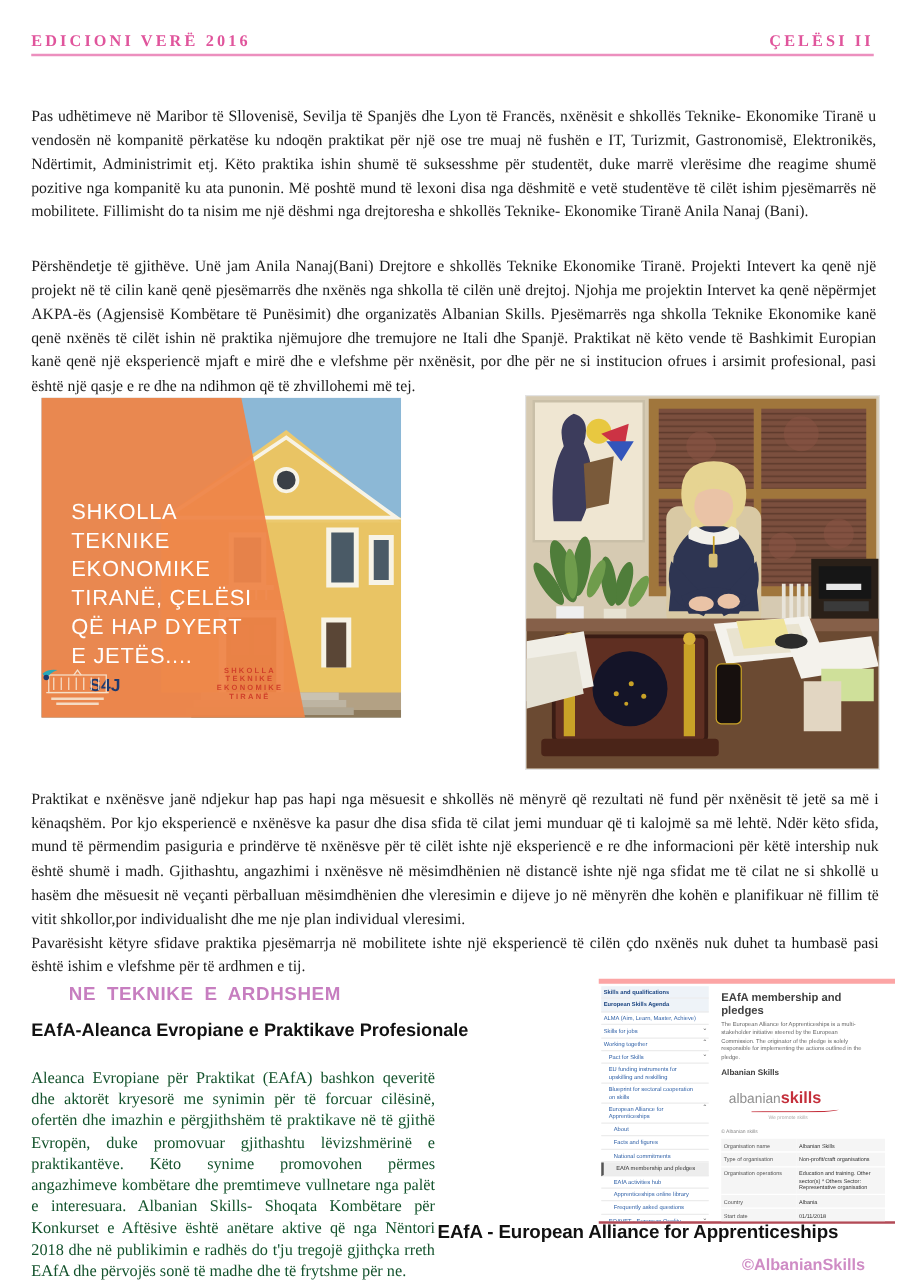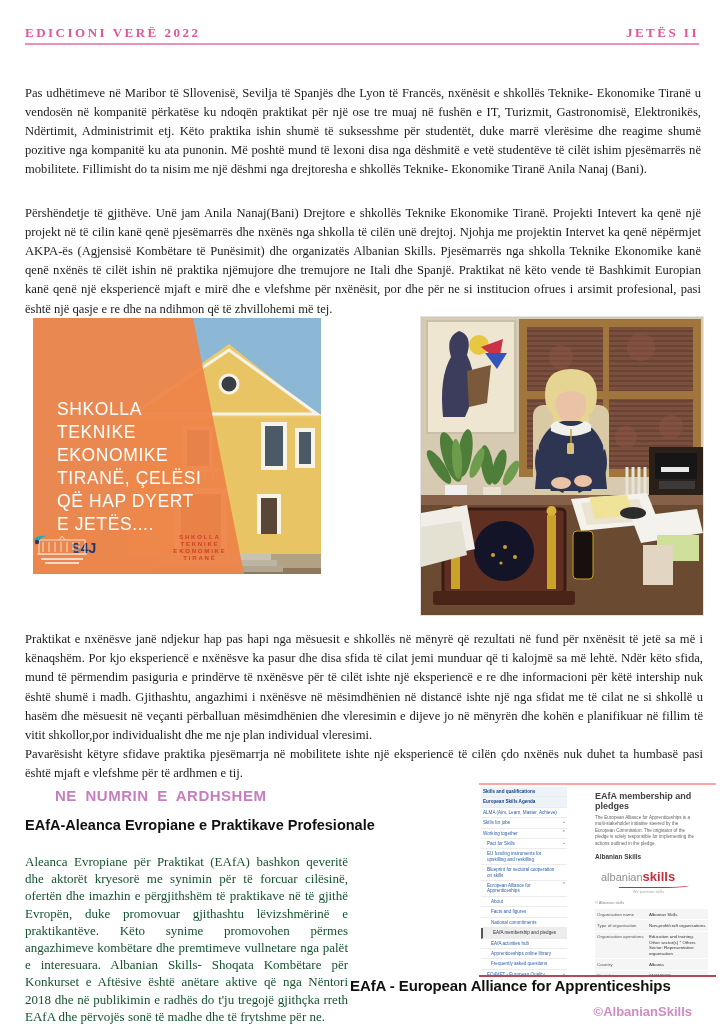--- a/index.html
+++ b/index.html
@@ -44,22 +44,22 @@
        font-weight:bold;font-size:14.5px;color:#111;}
   .eafa-body{position:absolute;left:25px;top:840px;width:323px;font-size:13px;
        line-height:17.2px;text-align:justify;color:#14532d;}
   .caption{position:absolute;left:350px;top:977px;font-family:"Liberation Sans",sans-serif;
        font-weight:bold;font-size:15px;letter-spacing:-0.1px;color:#111;}
   .credit{position:absolute;right:32px;top:1004px;font-family:"Liberation Sans",sans-serif;
        font-weight:bold;font-size:13px;color:#cf8cc5;}
 
   
   .shot{position:absolute;left:479px;top:783px;width:237px;height:190px;background:#ffffff;
-       border-top:2px solid #fca5a5;border-bottom:2px solid #b24a56;overflow:hidden;
-       font-family:"Liberation Sans",sans-serif;display:flex;gap:18px;}
+       border-top:4px solid #fca5a5;border-bottom:2px solid #b24a56;overflow:hidden;
+       font-family:"Liberation Sans",sans-serif;display:flex;}
   .shot-sidebar{width:90px;flex:none;padding:2px 2px 0 2px;box-sizing:border-box;}
   .sb-item{position:relative;font-size:4.6px;line-height:5.4px;color:#2d5fa6;
        padding:2px 8px 2px 2px;border-bottom:0.5px solid #ececec;}
   .sb-item.hdr{background:#eef3f8;color:#1a4480;font-weight:bold;}
   .sb-item.l1{padding-left:6px;}
   .sb-item.l2{padding-left:10px;}
   .sb-item.active{background:#ededed;border-left:2px solid #555;color:#333;}
   .chev{position:absolute;right:1px;top:1px;font-size:5px;color:#555;}
   .shot-main{flex:1;padding:6px 8px 0 8px;box-sizing:border-box;}
   .shot-h1{font-size:9px;font-weight:bold;color:#404040;margin:0 0 4px 0;}
@@ -76,22 +76,22 @@
   .shot-table td{font-size:4.4px;line-height:5.4px;padding:2.5px 2px;background:#f5f5f5;
        border-bottom:1.5px solid #ffffff;vertical-align:top;}
   .shot-table td.lbl{width:46%;color:#555;}
   .shot-table td.val{color:#333;}
 </style>
 </head>
 <body>
 
 <div class="page">
 
-  <div class="hdr-left">EDICIONI VERË 2022</div>
-  <div class="hdr-right">JETËS II</div>
+  <div class="hdr-left">EDICIONI VERË 2016</div>
+  <div class="hdr-right">ÇELËSI II</div>
   <div class="hdr-rule"></div>
 
   <p class="bodytext p-intro">Pas udhëtimeve në Maribor të Sllovenisë, Sevilja të Spanjës dhe Lyon të Francës, nxënësit e shkollës Teknike- Ekonomike Tiranë u vendosën në kompanitë përkatëse ku ndoqën praktikat për një ose tre muaj në fushën e IT, Turizmit, Gastronomisë, Elektronikës, Ndërtimit, Administrimit etj. Këto praktika ishin shumë të suksesshme për studentët, duke marrë vlerësime dhe reagime shumë pozitive nga kompanitë ku ata punonin. Më poshtë mund të lexoni disa nga dëshmitë e vetë studentëve të cilët ishim pjesëmarrës në mobilitete. Fillimisht do ta nisim me një dëshmi nga drejtoresha e shkollës Teknike- Ekonomike Tiranë Anila Nanaj (Bani).</p>
   <p class="bodytext p-testimonial">Përshëndetje të gjithëve. Unë jam Anila Nanaj(Bani) Drejtore e shkollës Teknike Ekonomike Tiranë. Projekti Intevert ka qenë një projekt në të cilin kanë qenë pjesëmarrës dhe nxënës nga shkolla të cilën unë drejtoj. Njohja me projektin Intervet ka qenë nëpërmjet AKPA-ës (Agjensisë Kombëtare të Punësimit) dhe organizatës Albanian Skills. Pjesëmarrës nga shkolla Teknike Ekonomike kanë qenë nxënës të cilët ishin në praktika njëmujore dhe tremujore ne Itali dhe Spanjë. Praktikat në këto vende të Bashkimit Europian kanë qenë një eksperiencë mjaft e mirë dhe e vlefshme për nxënësit, por dhe për ne si institucion ofrues i arsimit profesional, pasi është një qasje e re dhe na ndihmon që të zhvillohemi më tej.</p>
 
   <div class="school-card">
     <svg width="288" height="296" viewBox="0 0 288 296">
       <rect x="0" y="0" width="288" height="296" fill="#8cb8d6"></rect>
       <rect x="0" y="210" width="288" height="86" fill="#b3a184"></rect>
       <rect x="120" y="250" width="168" height="8" fill="#8d7a5c"></rect>
@@ -264,24 +264,24 @@
 
       <rect x="152" y="214" width="20" height="48" rx="4" fill="#17100e" stroke="#c9a227" stroke-width="1"></rect>
 
       <polygon points="0,196 46,188 54,232 0,244" fill="#f0eee6"></polygon>
       <polygon points="0,210 40,204 46,238 0,250" fill="#e4e0d2"></polygon>
     </svg>
   </div>
 
   <div class="bodytext p-challenges">
     <p>Praktikat e nxënësve janë ndjekur hap pas hapi nga mësuesit e shkollës në mënyrë që rezultati në fund për nxënësit të jetë sa më i kënaqshëm. Por kjo eksperiencë e nxënësve ka pasur dhe disa sfida të cilat jemi munduar që ti kalojmë sa më lehtë. Ndër këto sfida, mund të përmendim pasiguria e prindërve të nxënësve për të cilët ishte një eksperiencë e re dhe informacioni për këtë intership nuk është shumë i madh. Gjithashtu, angazhimi i nxënësve në mësimdhënien në distancë ishte një nga sfidat me të cilat ne si shkollë u hasëm dhe mësuesit në veçanti përballuan mësimdhënien dhe vleresimin e dijeve jo në mënyrën dhe kohën e planifikuar në fillim të vitit shkollor,por individualisht dhe me nje plan individual vleresimi.</p>
-    <p>Pavarësisht këtyre sfidave praktika pjesëmarrja në mobilitete ishte një eksperiencë të cilën çdo nxënës nuk duhet ta humbasë pasi është mjaft e vlefshme për të ardhmen e tij.</p>
+    <p>Pavarësisht këtyre sfidave praktika pjesëmarrja në mobilitete ishte një eksperiencë të cilën çdo nxënës nuk duhet ta humbasë pasi është ishim e vlefshme për të ardhmen e tij.</p>
   </div>
 
-  <div class="kicker">NE NUMRIN E  ARDHSHEM</div>
+  <div class="kicker">NE TEKNIKE E  ARDHSHEM</div>
   <div class="eafa-title">EAfA-Aleanca Evropiane e Praktikave Profesionale</div>
   <p class="eafa-body">Aleanca Evropiane për Praktikat (EAfA) bashkon qeveritë dhe aktorët kryesorë me synimin për të forcuar cilësinë, ofertën dhe imazhin e përgjithshëm të praktikave në të gjithë Evropën, duke promovuar gjithashtu lëvizshmërinë e praktikantëve. Këto synime promovohen përmes angazhimeve kombëtare dhe premtimeve vullnetare nga palët e interesuara. Albanian Skills- Shoqata Kombëtare për Konkurset e Aftësive është anëtare aktive që nga Nëntori 2018 dhe në publikimin e radhës do t'ju tregojë gjithçka rreth EAfA dhe përvojës sonë të madhe dhe të frytshme për ne.</p>
 
   <div class="shot">
     <div class="shot-sidebar">
       <div class="sb-item hdr"><span>Skills and qualifications</span></div>
       <div class="sb-item hdr"><span>European Skills Agenda</span></div>
       <div class="sb-item"><span>ALMA (Aim, Learn, Master, Achieve)</span></div>
       <div class="sb-item"><span>Skills for jobs</span><span class="chev">⌄</span></div>
       <div class="sb-item"><span>Working together</span><span class="chev">⌃</span></div>

